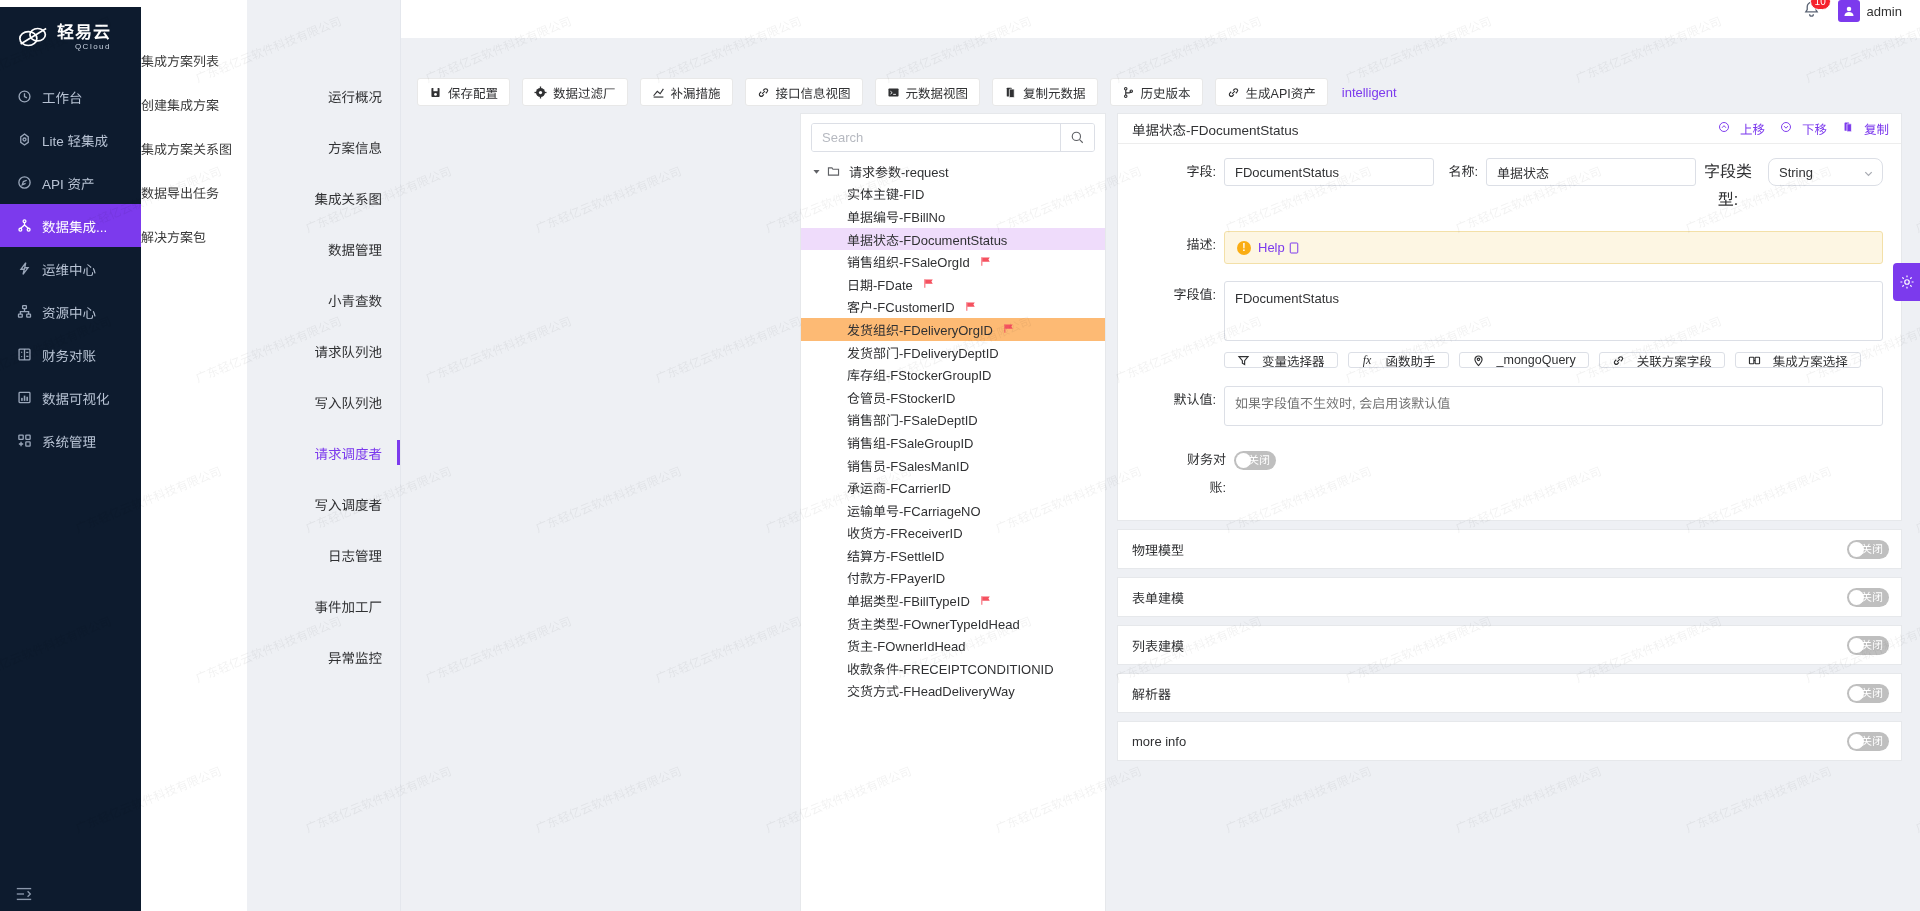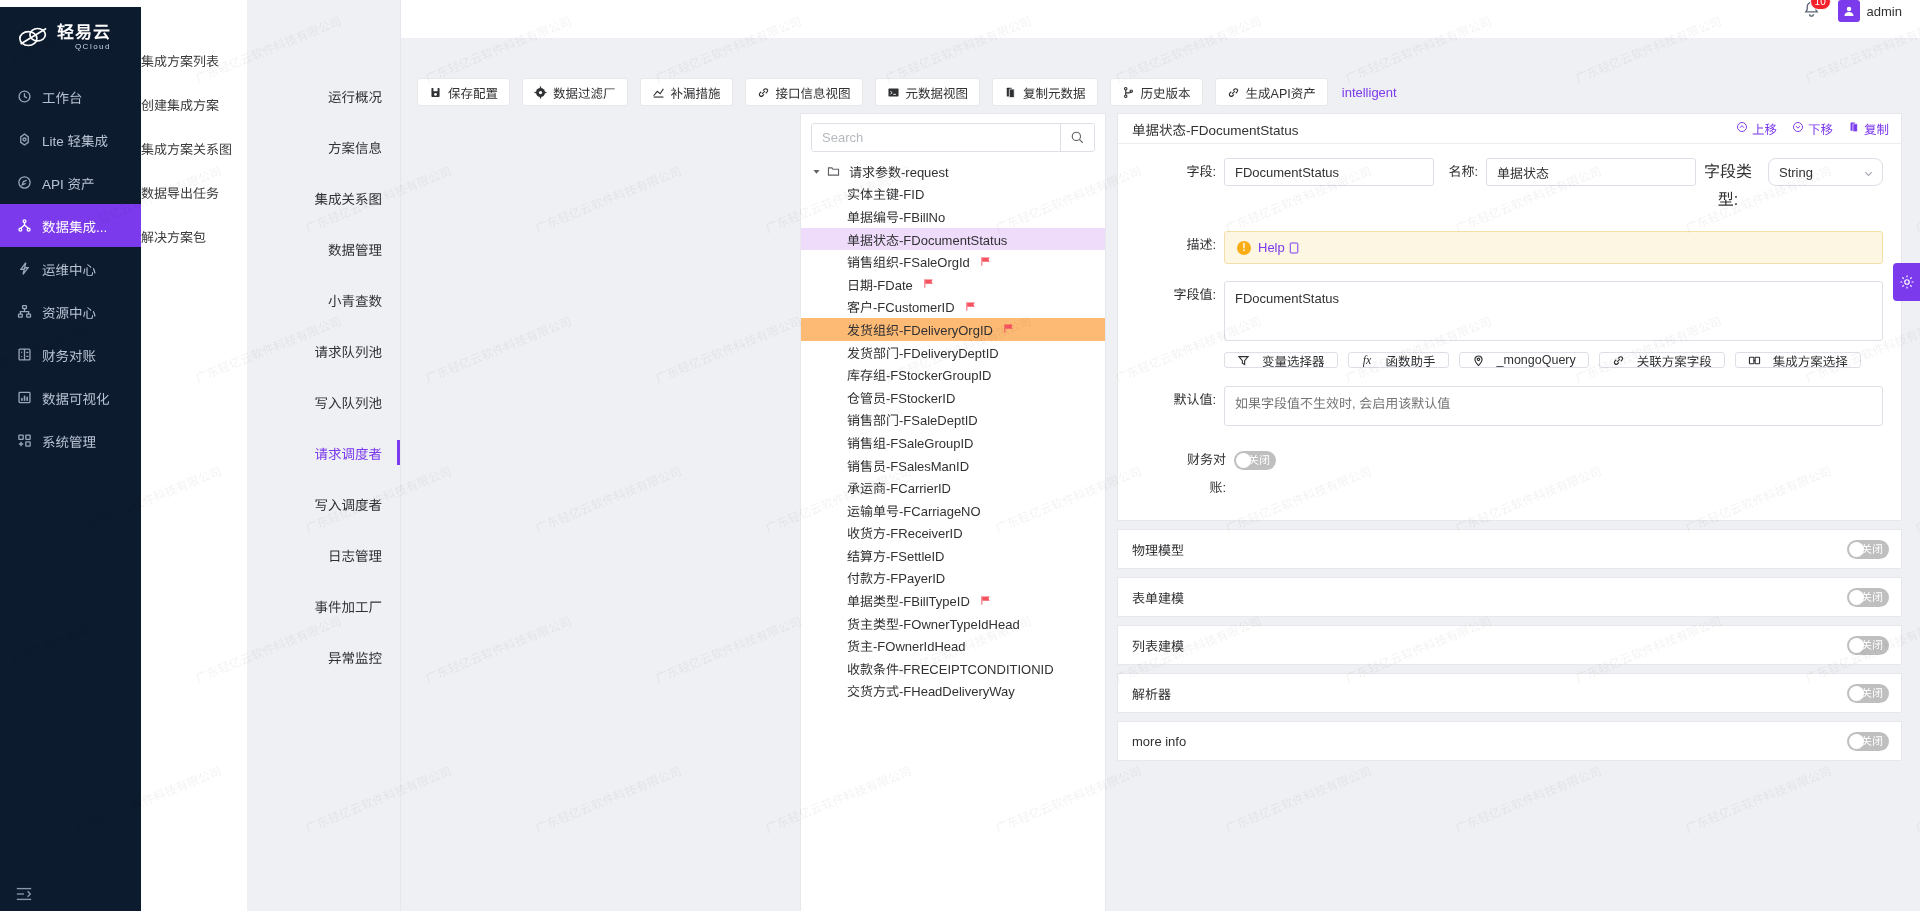--- a/index.html
+++ b/index.html
@@ -139,21 +139,21 @@
     position: absolute; top: 113px; left: 716px; right: 18px; bottom: 8px;
     display: flex; flex-direction: column; gap: 8px; z-index: 6;
   }
   .card { background: #fff; border: 1px solid #e6e8eb; }
   .detail-head {
     height: 30px; display: flex; align-items: center; justify-content: space-between;
     padding: 0 12px 0 14px; border-bottom: 1px solid #ededed;
   }
   .detail-title { font-size: 13.5px; color: #303133; }
   .head-actions { display: flex; gap: 15px; }
-  .hact { display: flex; align-items: center; gap: 4px; font-size: 12.5px; color: #7c3aed; cursor: pointer; }
+  .hact { display: flex; align-items: center; gap: 10px; font-size: 12.5px; color: #7c3aed; cursor: pointer; }
 
   .form { padding: 14px 18px 12px 18px; }
   .frow { display: flex; align-items: flex-start; margin-bottom: 17px; }
   .flabel { width: 52px; flex: 0 0 52px; text-align: right; font-size: 13px; color: #303133; line-height: 28px; padding-right: 8px; margin-left: 36px; }
   .fctl { flex: 1 1 auto; display: flex; align-items: center; gap: 0; }
   .inp {
     height: 28px; border: 1px solid #dcdfe6; border-radius: 3px; background: #fff;
     padding: 0 10px; font-size: 13px; color: #303133; outline: none; font-family: inherit;
     width: 100%;
   }

